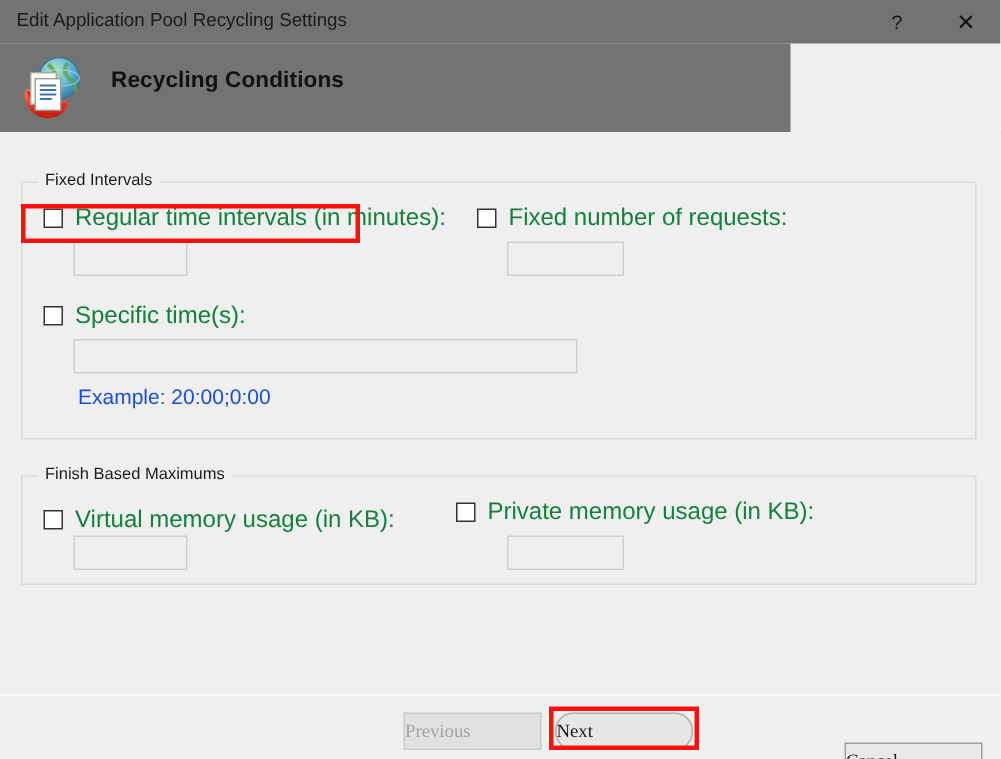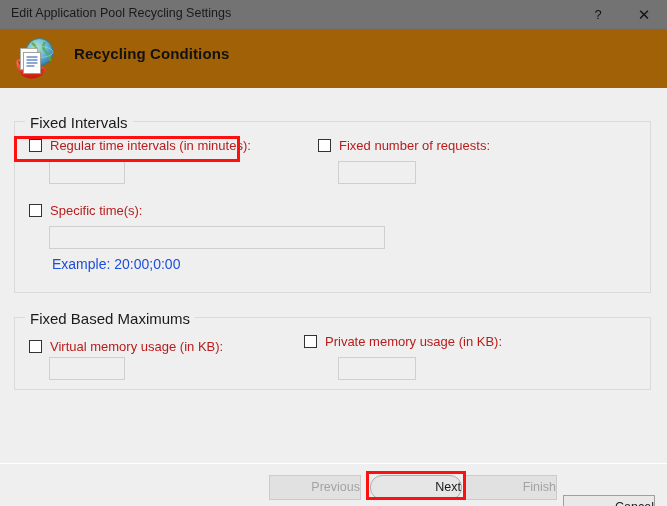--- a/index.html
+++ b/index.html
@@ -45,22 +45,22 @@
     cursor: default;
     background: transparent;
   }
   .title-btn.help  { right: 46px; }
   .title-btn.close { right: 0px; font-size: 15px; font-weight: 300; }
 
   
   .header {
     position: absolute;
     left: 0; top: 29px;
-    width: 667px; height: 59px;
-    background: #a16207;
+    width: 527px; height: 59px;
+    background: #737373;
   }
   .header-icon {
     position: absolute;
     left: 12px; top: 6px;
     width: 46px; height: 46px;
   }
   .header-title {
     position: absolute;
     left: 74px; top: 16px;
     font-size: 15px;
@@ -87,21 +87,21 @@
   .groupbox {
     position: absolute;
     border: 1px solid #dadada;
     background: transparent;
   }
   .groupbox-legend {
     position: absolute;
     top: -8px; left: 10px;
     padding: 0 5px;
     background: #efefef;
-    font-size: 15px;
+    font-size: 11px;
     color: #1a1a1a;
     white-space: nowrap;
   }
 
   #grp-fixed  { left: 14px; top: 33px;  width: 637px; height: 172px; }
   #grp-memory { left: 14px; top: 229px; width: 637px; height: 73px;  }
 
   
   .cb-row {
     position: absolute;
@@ -110,22 +110,22 @@
     white-space: nowrap;
   }
   .checkbox {
     width: 13px; height: 13px;
     border: 1px solid #333333;
     background: #ffffff;
     flex: 0 0 auto;
     margin-right: 8px;
   }
   .cb-label {
-    font-size: 13px;
-    color: #b91c1c;
+    font-size: 16px;
+    color: #15803d;
     line-height: 15px;
   }
 
   .textinput {
     position: absolute;
     border: 1px solid #cfcfcf;
     background: #efefef;
     height: 23px;
   }
 
@@ -152,23 +152,23 @@
     left: 0; top: 463px;
     width: 667px; height: 43px;
     background: #efefef;
     border-top: 1px solid #ffffff;
   }
   .btn {
     position: absolute;
     top: 11px;
     height: 25px;
     width: 92px;
-    font-family: Liberation Sans, sans-serif;
+    font-family: Liberation Serif, serif;
     font-size: 12.5px;
-    text-align: right;
+    text-align: left;
     line-height: 23px;
     border: 1px solid #adadad;
     background: #e1e1e1;
     color: #1a1a1a;
     cursor: default;
     user-select: none;
   }
   .btn.disabled {
     color: #a3a3a3;
     border-color: #cbcbcb;
@@ -249,39 +249,38 @@
       <div class="cb-row" style="left:14px; top:81px;">
         <span class="checkbox"></span>
         <span class="cb-label">Specific time(s):</span>
       </div>
       <input class="textinput" type="text" style="left: 34px; top: 104px; width: 336px;" value="">
 
       <div class="example-text" style="left:37px; top:134px;">Example: 20:00;0:00</div>
     </div>
 
     <div class="groupbox" id="grp-memory">
-      <div class="groupbox-legend">Fixed Based Maximums</div>
+      <div class="groupbox-legend">Finish Based Maximums</div>
 
       <div class="cb-row" style="left:14px; top:21px;">
         <span class="checkbox"></span>
         <span class="cb-label">Virtual memory usage (in KB):</span>
       </div>
       <input class="textinput" type="text" style="left: 34px; top: 39px; width: 76px;" value="">
 
       <div class="cb-row" style="left:289px; top:16px;">
         <span class="checkbox"></span>
         <span class="cb-label">Private memory usage (in KB):</span>
       </div>
       <input class="textinput" type="text" style="left: 323px; top: 39px; width: 78px;" value="">
     </div>
   </div>
 
   <div class="footer">
     <div class="btn disabled" id="btn-previous">Previous</div>
     <div class="btn" id="btn-next">Next</div>
-    <div class="btn disabled" id="btn-finish">Finish</div>
     <div class="btn" id="btn-cancel">Cancel</div>
   </div>
 
   <div class="redbox" id="redbox-regular"></div>
   <div class="redbox" id="redbox-next"></div>
 
 </div>
 
 </body></html>

